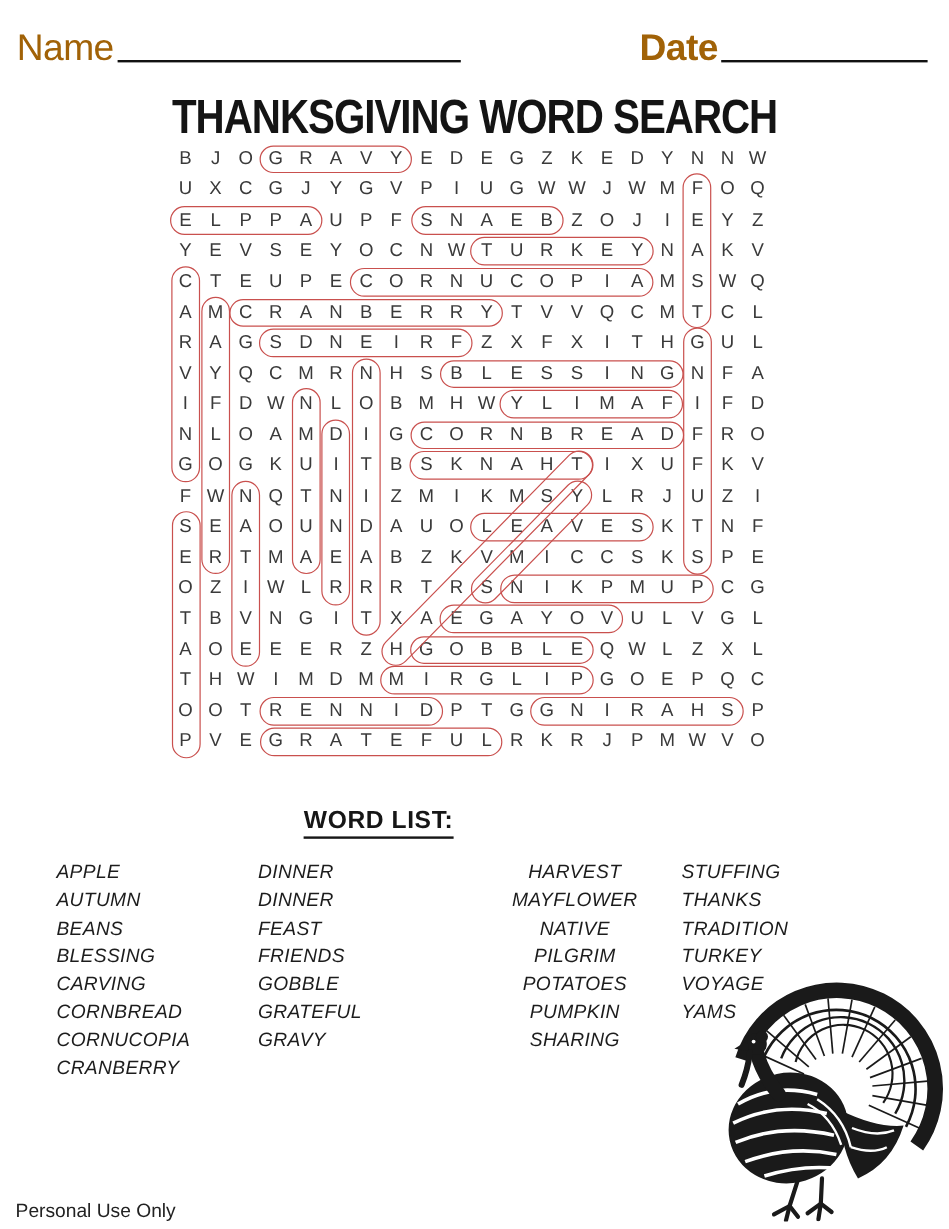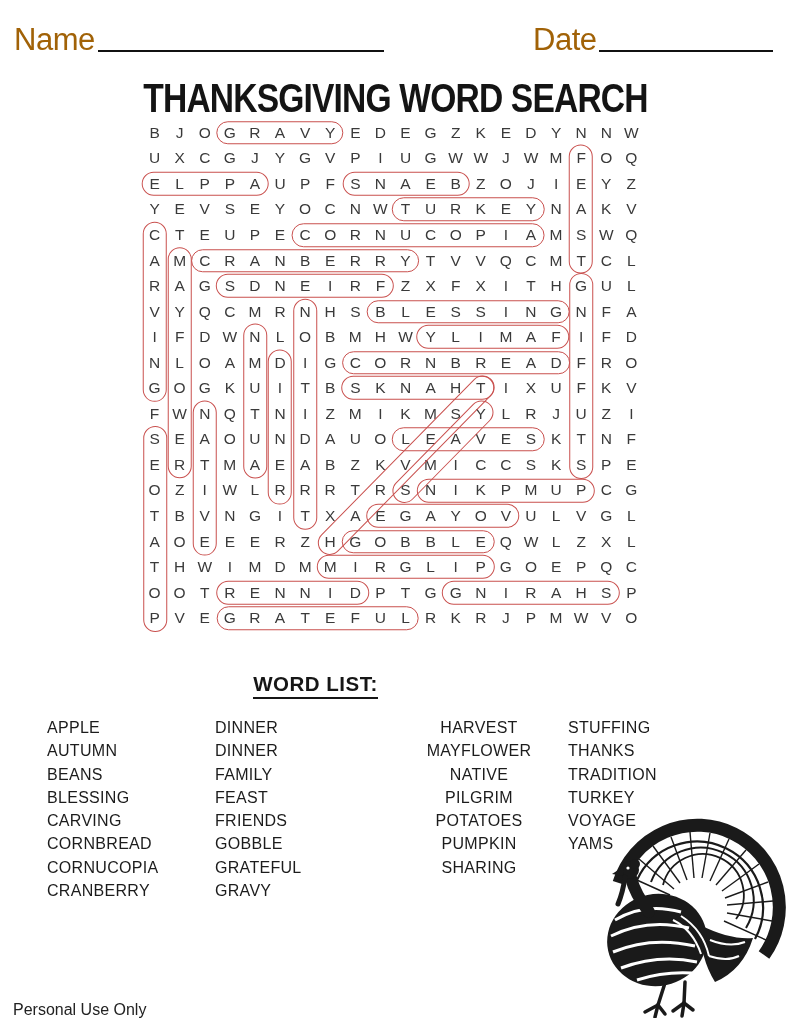--- a/index.html
+++ b/index.html
@@ -3,21 +3,21 @@
 <meta charset="utf-8">
 <style>
   html, body { margin: 0; padding: 0; }
   body {
     width: 791px; height: 1024px; position: relative;
     background: #ffffff; overflow: hidden;
     font-family: "Liberation Sans", sans-serif;
   }
   .field { position: absolute; display: flex; align-items: flex-end; }
   #name-field { left: 14px; top: 22px; width: 370px; }
-  #date-field { left: 533px; top: 22px; width: 240px; }
+  #date-field { left: 533px; top: 22px; width: 240px; font-weight: bold; }
   .field .label { font-size: 31px; color: #a16207; letter-spacing: -0.5px; line-height: 1.15; }
   .field .line { flex: 1; border-bottom: 2.5px solid #111; margin: 0 0 6px 3px; height: 1px; }
   #page-title {
     position: absolute; top: 76px; left: 0; width: 791px; margin: 0;
     text-align: center; font-size: 40px; font-weight: 800; color: #141414;
     letter-spacing: -1px; transform: scaleX(0.84); transform-origin: center;
     white-space: nowrap;
   }
   #letter-grid {
     position: absolute; left: 142px; top: 120px;
@@ -29,21 +29,21 @@
     display: flex; align-items: center; justify-content: center;
     font-size: 15.5px; font-weight: 400;
   }
   #oval-layer { position: absolute; left: 0; top: 0; width: 791px; height: 1024px; pointer-events: none; }
   .oval { position: absolute; border-radius: 999px; border: 1.6px solid #c9504e; }
   #wordlist-title-wrap { position: absolute; top: 672px; left: 0; width: 631px; text-align: center; }
   #wordlist-title {
     display: inline-block; font-size: 20.5px; font-weight: 700; color: #161616;
     letter-spacing: 0.5px; border-bottom: 2px solid #161616; padding-bottom: 1px;
   }
-  #word-columns { position: absolute; left: 47px; top: 716px; display: flex; }
+  #word-columns { position: absolute; left: 47px; top: 716px; display: flex; font-style: italic; }
   .word-col { display: flex; flex-direction: column; }
   .word-col:nth-child(1) { width: 168px; }
   .word-col:nth-child(2) { width: 175px; }
   .word-col:nth-child(3) { width: 178px; text-align: center; }
   .word { font-size: 16px; color: #1c1c1c; line-height: 23.3px; letter-spacing: 0.3px; }
   #turkey { position: absolute; left: 585px; top: 790px; }
   #footer-note {
     position: absolute; left: 13px; top: 1001px;
     font-size: 16px; font-weight: 400; color: #222;
   }
@@ -510,21 +510,20 @@
         <div class="word">BEANS</div>
         <div class="word">BLESSING</div>
         <div class="word">CARVING</div>
         <div class="word">CORNBREAD</div>
         <div class="word">CORNUCOPIA</div>
         <div class="word">CRANBERRY</div>
       </div>
       <div class="word-col">
         <div class="word">DINNER</div>
         <div class="word">DINNER</div>
-        <div class="word">FAMILY</div>
         <div class="word">FEAST</div>
         <div class="word">FRIENDS</div>
         <div class="word">GOBBLE</div>
         <div class="word">GRATEFUL</div>
         <div class="word">GRAVY</div>
       </div>
       <div class="word-col">
         <div class="word">HARVEST</div>
         <div class="word">MAYFLOWER</div>
         <div class="word">NATIVE</div>

